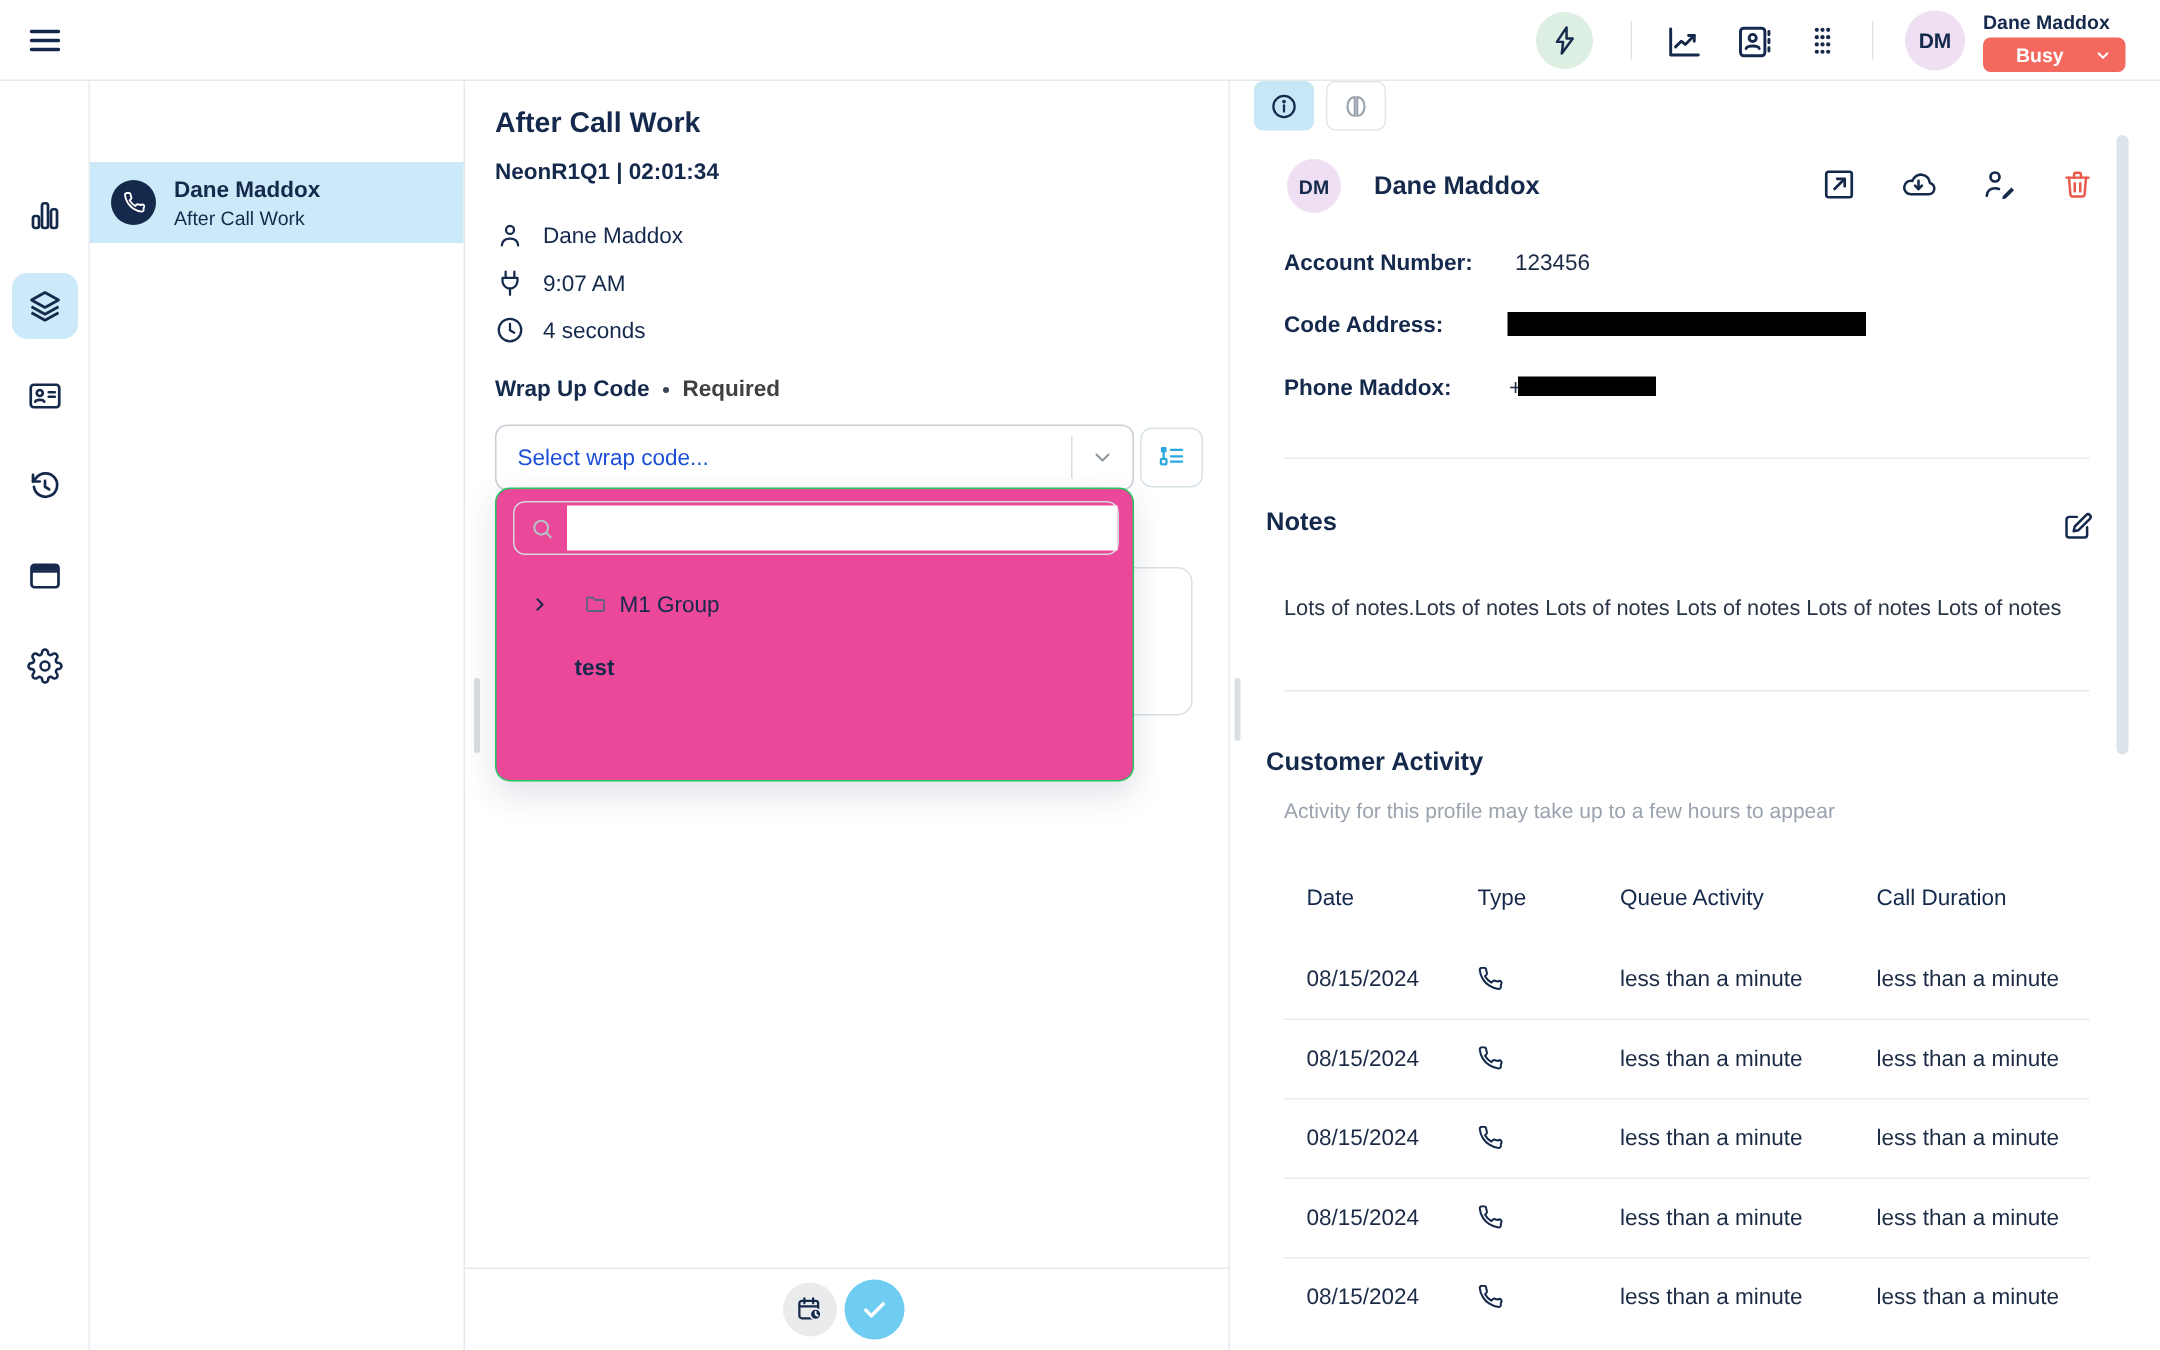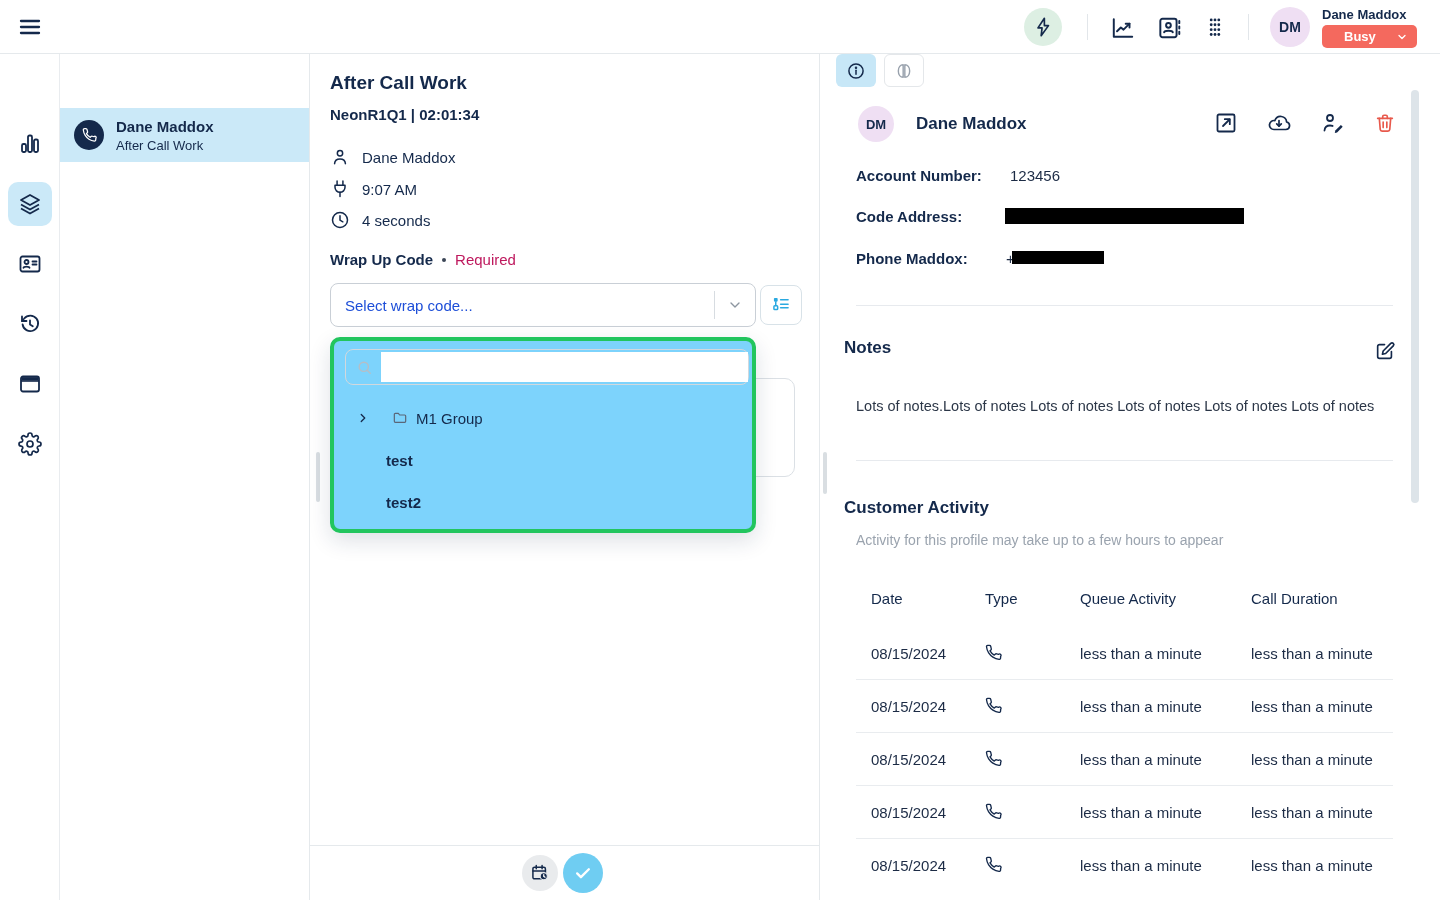--- a/index.html
+++ b/index.html
@@ -32,28 +32,28 @@
   .task-state { position:absolute; left:56px; top:30px; font-size:13px; }
   
   .mid-panel { position:absolute; left:310px; top:54px; width:510px; height:846px; border-right:1px solid #E5E9EC; background:#fff; }
   .mid-handle { position:absolute; left:6px; top:398px; width:4px; height:50px; border-radius:2px; background:#D9DEE2; cursor:col-resize; }
   .mp-title { position:absolute; left:20px; top:18px; font-size:19px; font-weight:bold; }
   .mp-sub { position:absolute; left:20px; top:52px; font-size:15px; font-weight:bold; }
   .meta-row { position:absolute; left:20px; display:flex; align-items:center; gap:12px; font-size:15px; color:#14294B; }
   .wrap-row { position:absolute; left:20px; top:197px; display:flex; align-items:center; gap:9px; }
   .wrap-label { font-size:15px; font-weight:bold; }
   .wrap-dot { width:4px; height:4px; border-radius:50%; background:#3A4556; }
-  .wrap-req { font-size:15px; color:#be185d; }
+  .wrap-req { font-size:15px; color:#404040;font-weight:bold; }
   .wrap-select { position:absolute; left:20px; top:229px; width:426px; height:44px; border:1px solid #C9CFD6; border-radius:8px; background:#fff; display:flex; align-items:center; cursor:pointer; }
   .wrap-select .ph { flex:1; padding-left:14px; font-size:15px; color:#1d4ed8; }
   .wrap-select .vdiv { width:1px; height:28px; background:#D7DCE1; }
   .wrap-select .chev { width:40px; display:flex; align-items:center; justify-content:center; }
   .tree-btn { position:absolute; left:450px; top:231px; width:42px; height:40px; border:1px solid #D8E2E8; border-radius:8px; background:#fff; display:flex; align-items:center; justify-content:center; color:#2AA9E0; cursor:pointer; }
   .notes-box { position:absolute; left:20px; top:324px; width:465px; height:99px; border:1px solid #DBE0E5; border-radius:10px; background:#fff; }
-  .dropdown { position:absolute; left:20px; top:283px; width:426px; height:196px; background:#7dd3fc; border:4px solid #22c55e; border-radius:10px; box-shadow:0 8px 22px rgba(20,41,75,0.14); z-index:20; }
+  .dropdown { position:absolute; left:20px; top:271px; width:426px; height:196px; background:#ec4899; border:1px solid #22c55e; border-radius:10px; box-shadow:0 8px 22px rgba(20,41,75,0.14); z-index:20; }
   .dd-search { position:absolute; left:11px; top:8px; width:404px; height:36px; border:1px solid #D2D8DD; border-radius:8px; display:flex; align-items:center; padding-left:10px; gap:8px; }
   .dd-search input { border:none; outline:none; flex:1; height:30px; font-size:15px; font-family:"Liberation Sans", sans-serif; color:#14294B; }
   .dd-row { position:absolute; left:0; width:426px; height:38px; display:flex; align-items:center; font-size:15px; cursor:pointer; }
   .dd-row.group { gap:8px; padding-left:22px; }
   .dd-row.leaf { padding-left:52px; font-weight:bold; }
   .mid-footer-line { position:absolute; left:0; top:791px; width:510px; height:1px; background:#E5E9EC; }
   .btn-cal { position:absolute; left:212px; top:801px; width:36px; height:36px; border-radius:50%; background:#E9EBED; display:flex; align-items:center; justify-content:center; cursor:pointer; }
   .btn-check { position:absolute; left:253px; top:799px; width:40px; height:40px; border-radius:50%; background:#6FCDF2; display:flex; align-items:center; justify-content:center; cursor:pointer; }
   
   .right-panel { position:absolute; left:820px; top:54px; width:620px; height:846px; background:#fff; }
@@ -287,21 +287,20 @@
         </span>
         <span style="width:6px"></span>
         <span>
           <svg width="16" height="16" viewBox="0 0 24 24" fill="none" stroke="#5A6678" stroke-width="1.8" stroke-linejoin="round">
               <path d="M3.5 6.5A1.5 1.5 0 0 1 5 5h4.5l2 2.5H19a1.5 1.5 0 0 1 1.5 1.5v8A1.5 1.5 0 0 1 19 18.5H5A1.5 1.5 0 0 1 3.5 17z"></path>
             </svg>
         </span>
         <span>M1 Group</span>
       </div>
       <div class="dd-row leaf" style="top:100px">test</div>
-      <div class="dd-row leaf" style="top:142px">test2</div>
     </div>
 
     <div class="mid-footer-line"></div>
     <div class="btn-cal">
       <span>
         <svg width="20" height="20" viewBox="0 0 24 24" fill="none" stroke="#14294B" stroke-width="1.8" stroke-linecap="round">
             <rect x="3.5" y="5" width="15" height="14" rx="2"></rect>
             <path d="M7.5 3v4M14.5 3v4M3.5 9.5h15"></path>
             <circle cx="16.5" cy="15.8" r="4.3" fill="#14294B" stroke="#E9EBED" stroke-width="1.4"></circle>
             <path d="M16.5 13.8v2.2l1.6 1" stroke="#fff" stroke-width="1.5"></path>

